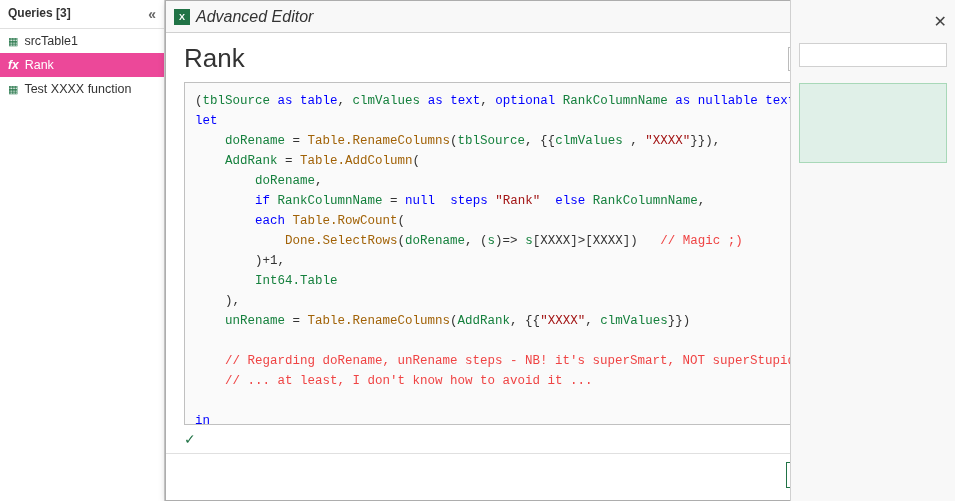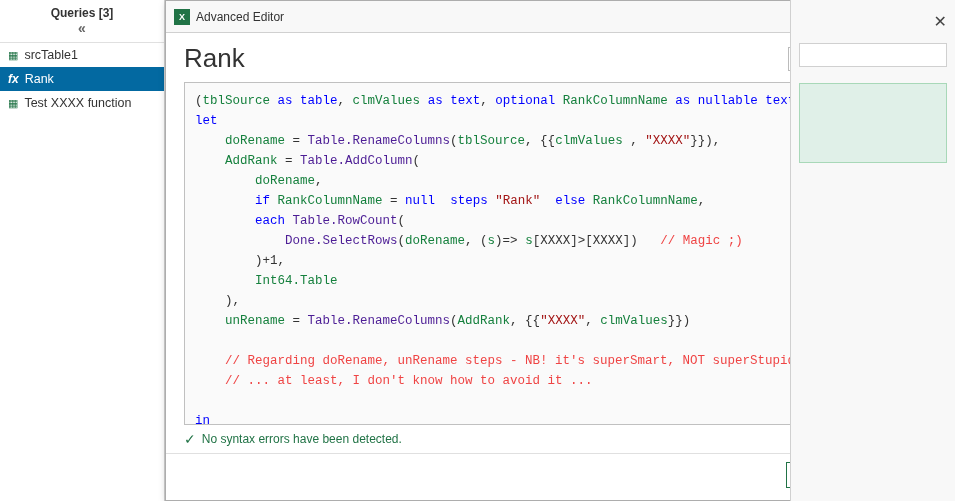--- a/index.html
+++ b/index.html
@@ -17,49 +17,48 @@
     .sidebar {
       width: 165px;
       background: #fff;
       border-right: 1px solid #d0d0d0;
       height: 100%;
       display: flex;
       flex-direction: column;
     }
     .sidebar-header {
       display: flex;
-      align-items: center;
+      align-items: flex-start;
       justify-content: space-between;
-      padding: 6px 20px;
+      padding: 6px 8px;
       border-bottom: 1px solid #e0e0e0;
       font-weight: 600;
       font-size: 12px;
       color: #333;
-      flex-direction: column;
     }
     .sidebar-header-title {
       font-size: 12px;
       color: #333;
     }
     .sidebar-collapse-icon {
       cursor: pointer;
       font-size: 14px;
       color: #666;
     }
     .sidebar-item {
       display: flex;
       align-items: center;
       padding: 5px 8px;
       cursor: pointer;
       font-size: 12.5px;
       color: #333;
       gap: 6px;
     }
     .sidebar-item.active {
-      background: #0369a1;
+      background: #ec4899;
       color: #fff;
     }
     .item-icon-table {
       font-size: 11px;
       color: #217346;
     }
     .item-icon-fx {
       font-size: 12px;
       font-style: italic;
       font-weight: bold;
@@ -103,22 +102,23 @@
       height: 16px;
       background: #217346;
       display: flex; align-items: center; justify-content: center;
       font-size: 9px;
       color: #fff;
       font-weight: bold;
       flex-shrink: 0;
     }
     .title-bar-text {
       flex: 1;
-      font-size: 12px;
-      color: #333;
+      font-size: 16px;
+      color: #333;
+      font-style: italic;
     }
     .title-bar-controls {
       display: flex;
       gap: 2px;
     }
     .title-bar-btn {
       width: 24px;
       height: 20px;
       border: none;
       background: transparent;
@@ -188,21 +188,21 @@
       font-family: 'Consolas', 'Courier New', monospace;
       font-size: 12.5px;
       line-height: 1.6;
       padding: 8px 10px;
       overflow: auto;
       white-space: pre;
       color: #333;
     }
     
     .kw { color: #0000ff; }       
-    .fn { color: #4c1d95; font-family: Liberation Mono, monospace; }       
+    .fn { color: #a16207; font-family: Liberation Mono, monospace; }       
     .str { color: #a31515; }      
     .cm { color: #ef4444; }       
     .op { color: #333; }          
     .var { color: #15803d; }      
 
     
     .code-scroll-v {
       position: absolute;
       right: 0;
       top: 0;
@@ -363,21 +363,20 @@
 
 <span class="kw">in</span>
     │</div>
       <div class="code-scroll-v">
         <div class="code-scroll-v-thumb"></div>
       </div>
     </div>
 
     <div class="status-bar">
       <span class="status-check">✓</span>
-      <span>No syntax errors have been detected.</span>
     </div>
 
     <div class="dialog-footer">
       <button class="footer-btn primary">Done</button>
       <button class="footer-btn">Cancel</button>
     </div>
 
   </div>
 
   <div class="right-panel">

